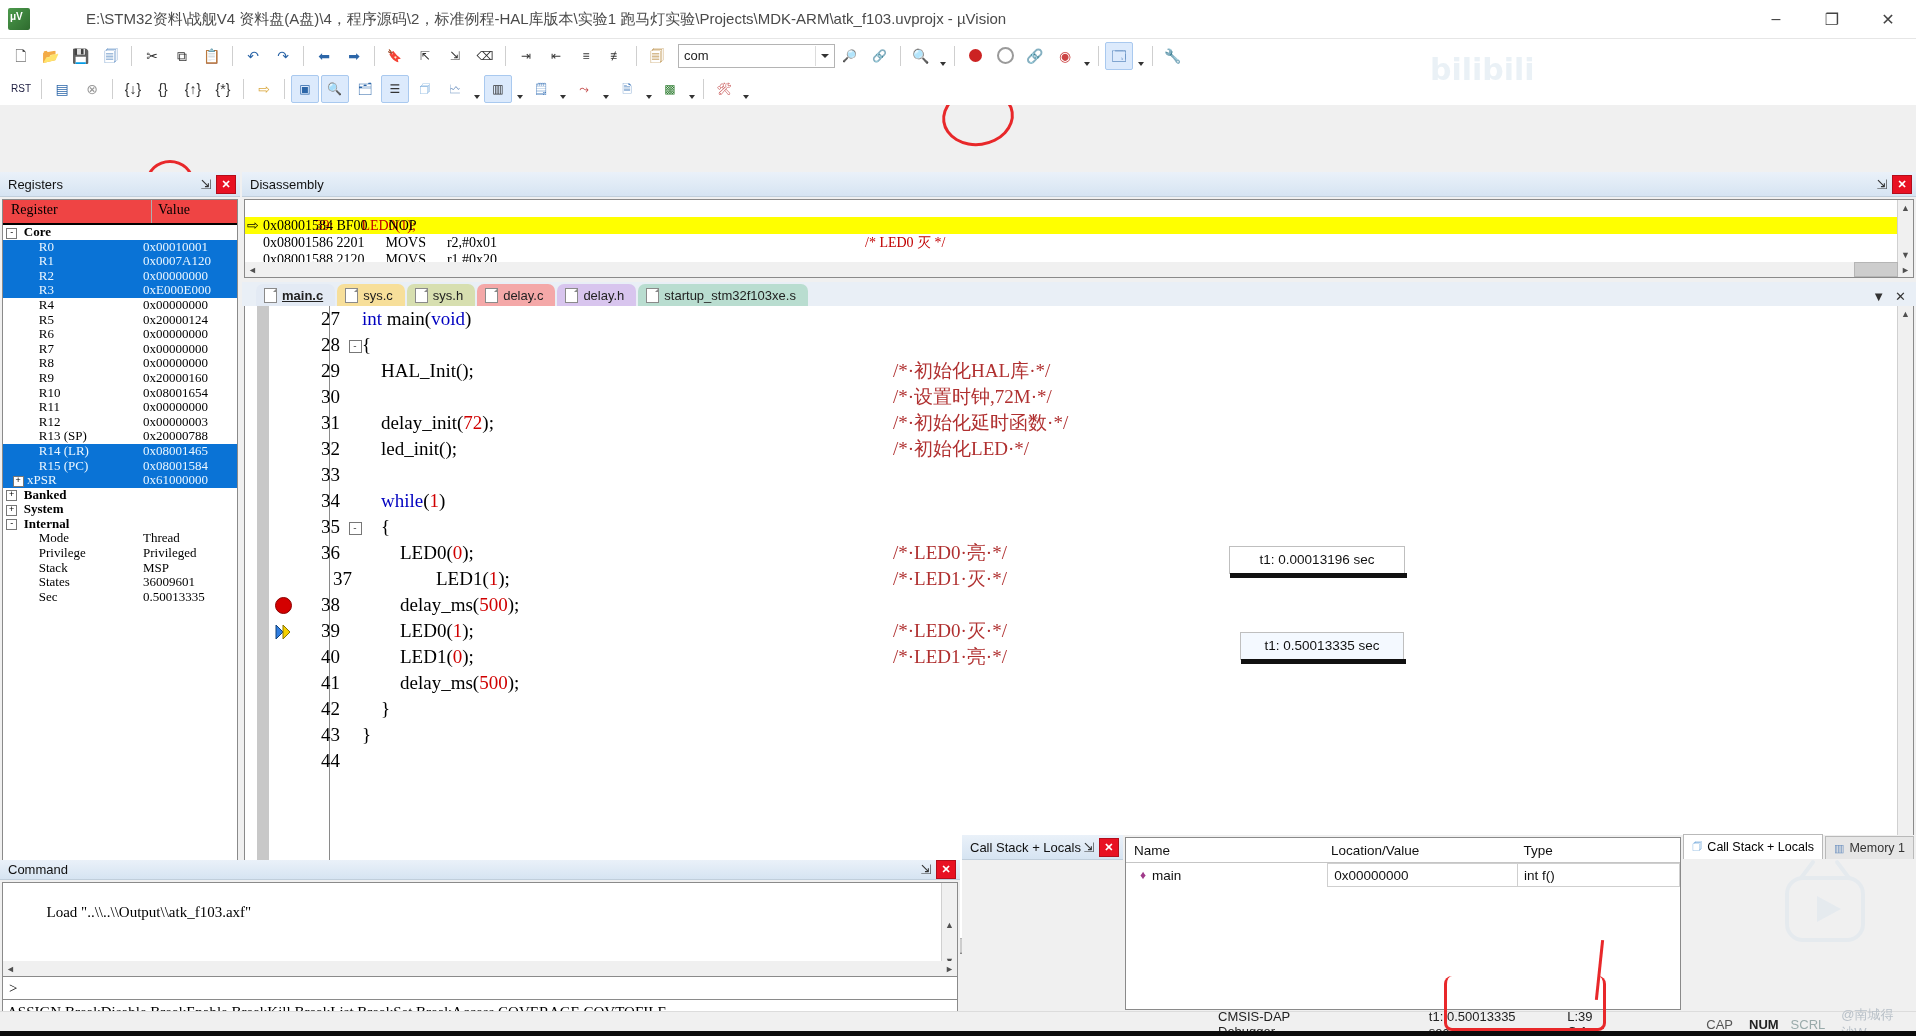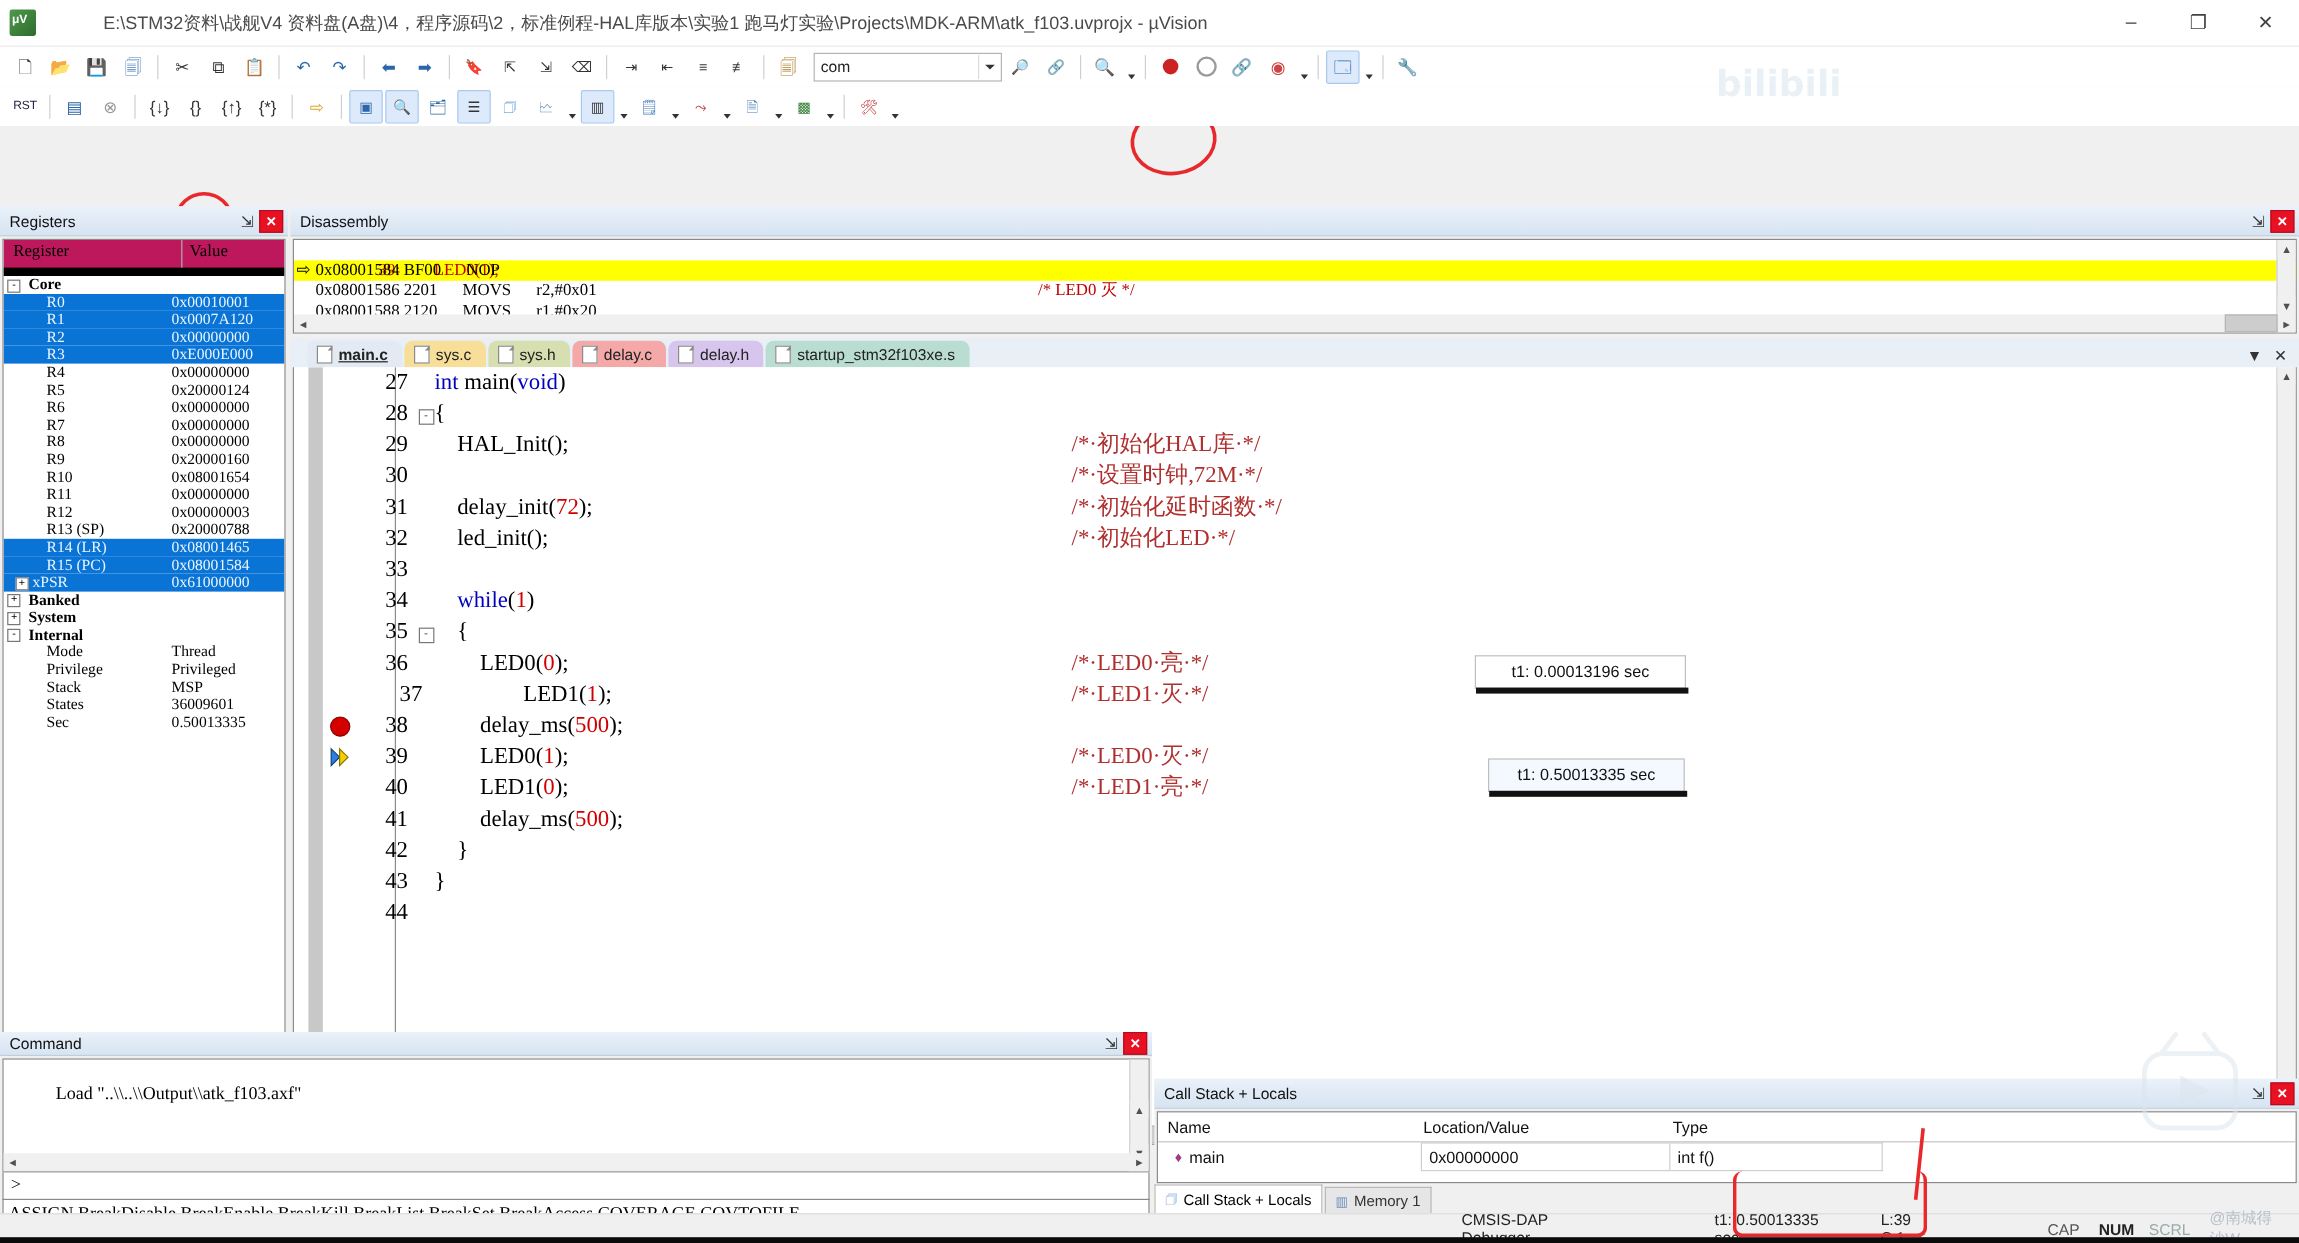--- a/index.html
+++ b/index.html
@@ -48,21 +48,21 @@
   .main{position:absolute;left:0;top:128px;right:0;bottom:0;margin-top:44px;}
 
   
   .reg-panel{position:absolute;left:0;top:0;width:240px;bottom:80px;background:#f0f0f0;display:flex;flex-direction:column;}
   .panel-hdr{height:24px;background:linear-gradient(#eaf1f9,#d6e4f2);display:flex;align-items:center;
              padding-left:8px;font-size:13px;color:#111;border-bottom:1px solid #c0cedb;}
   .panel-hdr .pin{margin-left:auto;width:16px;text-align:center;font-size:13px;color:#333;}
   .panel-hdr .xbtn{width:18px;height:17px;margin:0 4px 0 2px;background:#e81123;color:#fff;font-size:11px;
                    display:flex;align-items:center;justify-content:center;font-weight:bold;border:1px solid #b30d1b;}
   .reg-body{flex:1;background:#fff;border:1px solid #8a8a8a;margin:2px;overflow:hidden;position:relative;}
-  .reg-thead{display:flex;height:23px;border-bottom:7px solid #000000;background:#be185d;justify-content:center;}
+  .reg-thead{display:flex;height:23px;border-bottom:2px solid #000000;background:#ef4444;justify-content:center;}
   .reg-th{font-family:"Liberation Serif",serif;font-size:14px;color:#000;padding:2px 0 0 8px;}
   .reg-th.c1{width:140px;border-right:1px solid #aeaeae;}
   .reg-th.c2{flex:1;padding-left:6px;}
   .reg-row{display:flex;height:14.6px;font-family:"Liberation Serif",serif;font-size:13px;color:#000;line-height:14.6px;}
   .reg-row.sel{background:#0a73d6;color:#eaf6ff;}
   .reg-name{width:140px;white-space:pre;overflow:hidden;}
   .reg-val{flex:1;white-space:pre;}
   .tw-box{display:inline-block;width:9px;height:9px;border:1px solid #777;line-height:7px;text-align:center;
           font-size:9px;background:#fff;color:#000;font-family:"Liberation Sans",sans-serif;vertical-align:middle;}
   .grp{font-weight:bold;}
@@ -128,21 +128,21 @@
   .cmd{position:absolute;left:0;bottom:24px;width:960px;top:auto;height:152px;background:#f0f0f0;display:flex;flex-direction:column;}
   .cmd-body{flex:1;margin:2px;display:flex;flex-direction:column;}
   .cmd-out{flex:1;background:#fff;border:1px solid #8a8a8a;position:relative;
            font-family:"Liberation Serif",serif;font-size:15px;padding:4px 6px;color:#000;white-space:pre;}
   .cmd-in{height:22px;background:#fff;border:1px solid #8a8a8a;border-top:none;display:flex;align-items:center;
           padding-left:6px;font-family:"Liberation Serif",serif;font-size:15px;color:#000;}
   .cmd-help{height:24px;background:#fff;border:1px solid #8a8a8a;border-top:none;display:flex;align-items:center;
             padding-left:4px;font-family:"Liberation Serif",serif;font-size:15px;color:#000;white-space:pre;}
 
   
-  .cstack{position:absolute;left:962px;right:0;bottom:24px;height:113px;background:#f0f0f0;display:flex;flex-direction:column;}
+  .cstack{position:absolute;left:962px;right:0;bottom:24px;height:177px;background:#f0f0f0;display:flex;flex-direction:row;}
   .cs-body{flex:1;background:#fff;border:1px solid #8a8a8a;margin:2px;position:relative;overflow:hidden;}
   .cs-thead{display:flex;height:24px;align-items:center;border-bottom:1px solid #c5c5c5;font-size:13.5px;color:#111;}
   .cs-th{padding-left:8px;}
   .cs-row{display:flex;height:24px;align-items:center;font-size:13.5px;color:#111;}
   .cs-c1{width:205px;display:flex;align-items:center;gap:6px;padding-left:14px;}
   .cs-c2{width:200px;border:1px solid #cfcfcf;height:22px;display:flex;align-items:center;padding-left:6px;}
   .cs-c3{width:170px;border:1px solid #cfcfcf;border-left:none;height:22px;display:flex;align-items:center;padding-left:6px;}
   .cs-tabs{height:24px;display:flex;align-items:flex-end;}
   .cs-tab{height:22px;display:flex;align-items:center;gap:5px;padding:0 8px;font-size:12.5px;color:#333;
           border:1px solid #b9b9b9;border-bottom:none;background:#e6e6e6;margin-right:2px;}

